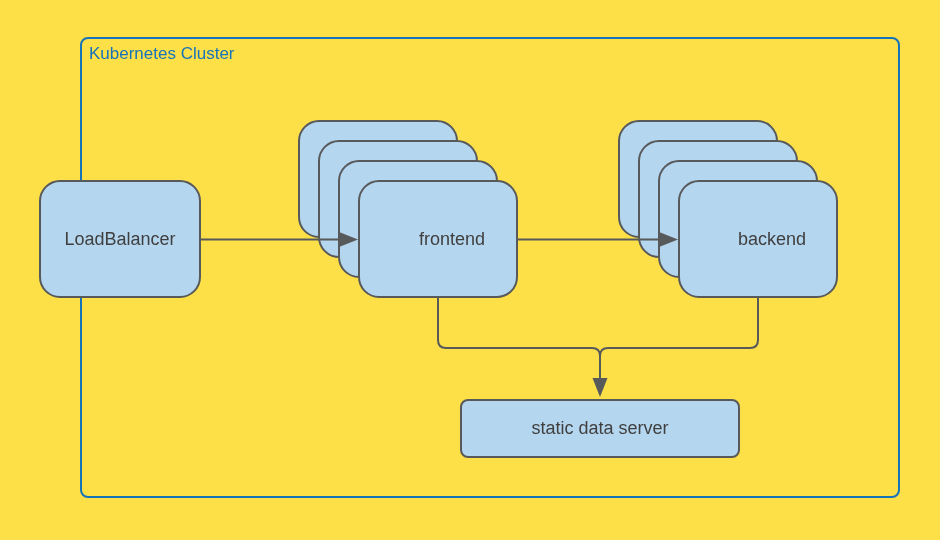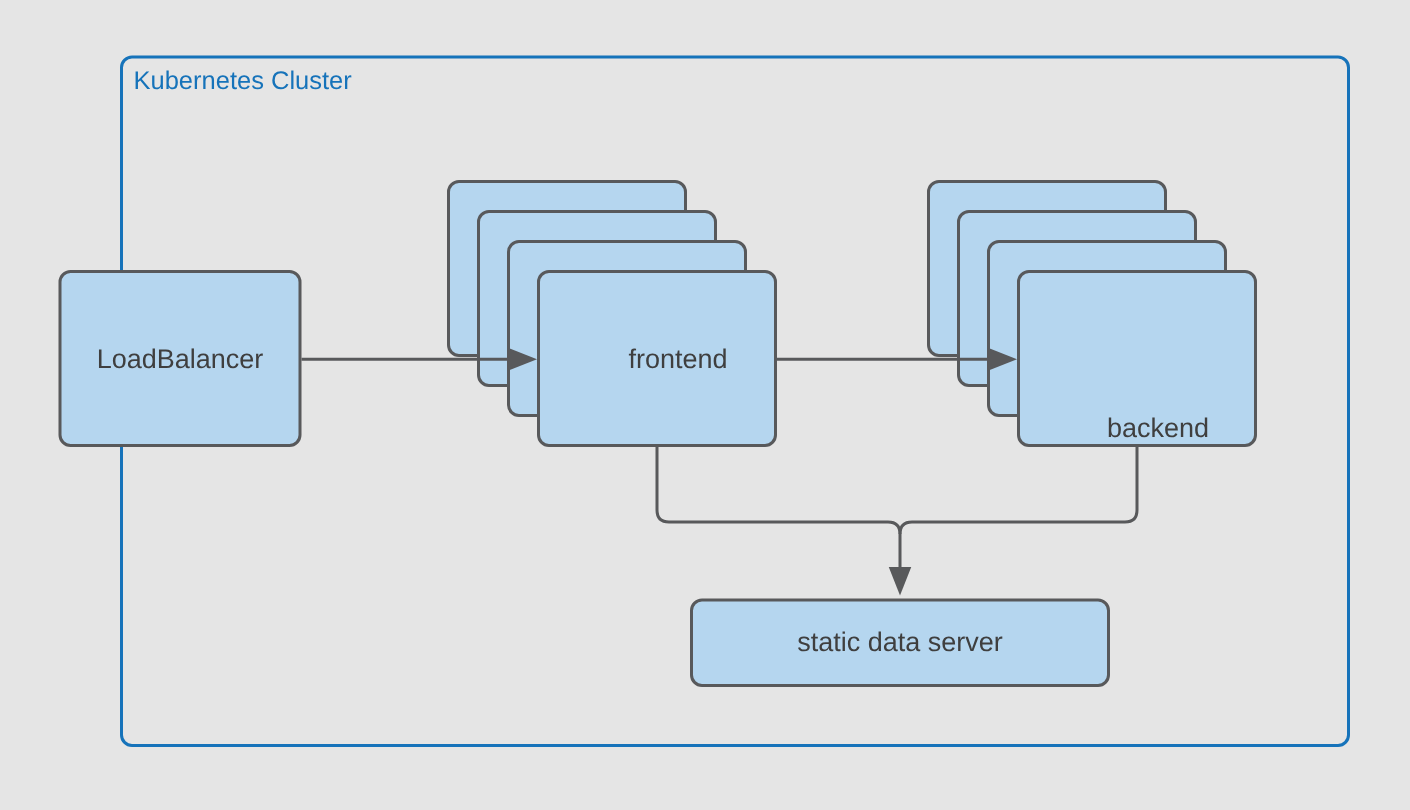--- a/index.html
+++ b/index.html
@@ -5,21 +5,21 @@
   html, body {
     margin: 0;
     padding: 0;
     background: #ffffff;
     font-family: "Liberation Sans", sans-serif;
   }
   .canvas {
     position: relative;
     width: 940px;
     height: 540px;
-    background: #e5e5e5;
+    background: #fde047;
     overflow: hidden;
   }
   .cluster {
     position: absolute;
     left: 80px;
     top: 37px;
     width: 820px;
     height: 461px;
     border: 2px solid #1673BA;
     border-radius: 8px;
@@ -32,41 +32,41 @@
     top: 4px;
     font-size: 17px;
     line-height: 21px;
     color: #1673BA;
     white-space: nowrap;
   }
   .node, .stack-layer {
     position: absolute;
     background: #B5D6EF;
     border: 2.5px solid #58595B;
-    border-radius: 8px;
+    border-radius: 21px;
     box-sizing: border-box;
   }
   .node {
     display: flex;
     align-items: center;
     justify-content: center;
     font-size: 18px;
     color: #3F3F3F;
     text-align: center;
   }
   .node-lb       { left: 39px;  top: 180px; width: 162px; height: 118px; }
   .pod           { width: 160px; height: 118px; padding-left: 28px; }
   .fe-l1 { left: 298px; top: 120px; }
   .fe-l2 { left: 318px; top: 140px; }
   .fe-l3 { left: 338px; top: 160px; }
   .fe-front { left: 358px; top: 180px; }
   .be-l1 { left: 618px; top: 120px; }
   .be-l2 { left: 638px; top: 140px; }
   .be-l3 { left: 658px; top: 160px; }
-  .be-front { left: 678px; top: 180px; align-items: flex-end; }
+  .be-front { left: 678px; top: 180px; }
   .node-static   { left: 460px; top: 399px; width: 280px; height: 59px; border-radius: 8px; }
   .edges {
     position: absolute;
     left: 0;
     top: 0;
     width: 940px;
     height: 540px;
     pointer-events: none;
   }
 </style>

